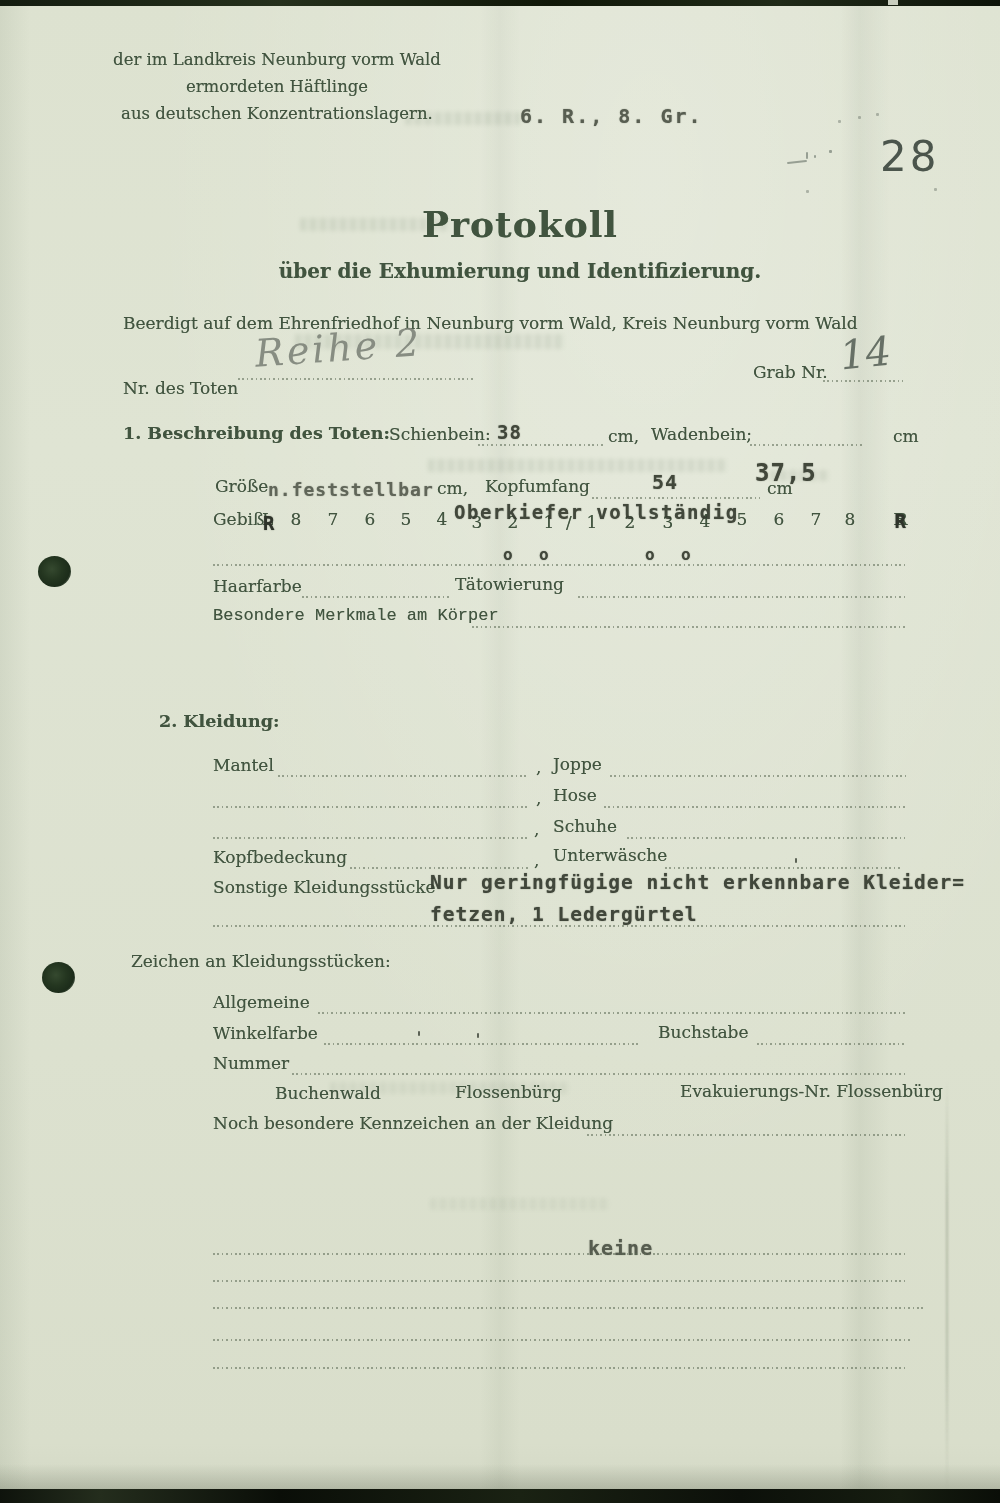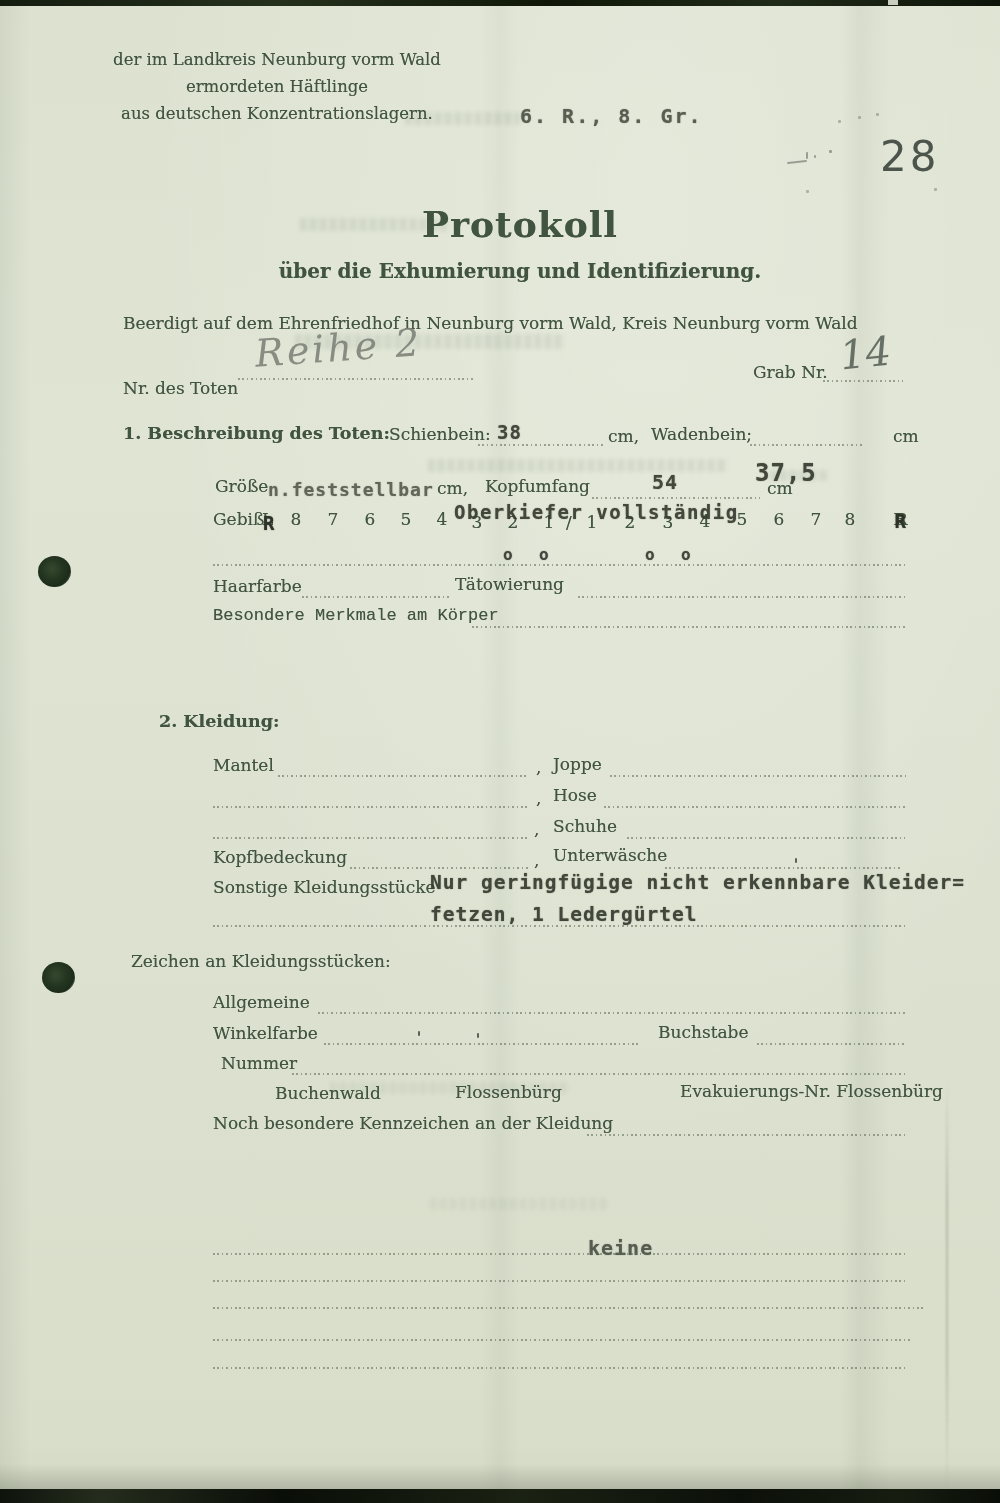--- a/index.html
+++ b/index.html
@@ -245,21 +245,21 @@
   <span class="print" style="left:213px;top:992px;">Allgemeine</span>
   <div class="dots" style="left:318px;top:1012px;width:590px;"></div>
 
   <span class="print" style="left:213px;top:1023px;">Winkelfarbe</span>
   <div class="dots" style="left:324px;top:1043px;width:316px;"></div>
   <div class="speck" style="left:418px;top:1031px;width:2px;height:5px;"></div>
   <div class="speck" style="left:477px;top:1033px;width:2px;height:5px;"></div>
   <span class="print" style="left:658px;top:1022px;">Buchstabe</span>
   <div class="dots" style="left:757px;top:1043px;width:148px;"></div>
 
-  <span class="print" style="left:213px;top:1053px;margin-left:8px;">Nummer</span>
+  <span class="print" style="left:213px;top:1053px;">Nummer</span>
   <div class="dots" style="left:292px;top:1073px;width:616px;"></div>
 
   <span class="print" style="left:275px;top:1083px;">Buchenwald</span>
   <span class="print" style="left:455px;top:1082px;">Flossenbürg</span>
   <span class="print" style="left:680px;top:1081px;">Evakuierungs-Nr. Flossenbürg</span>
 
   <span class="print" style="left:213px;top:1113px;">Noch besondere Kennzeichen an der Kleidung</span>
   <div class="dots" style="left:587px;top:1134px;width:318px;"></div>
 
   

